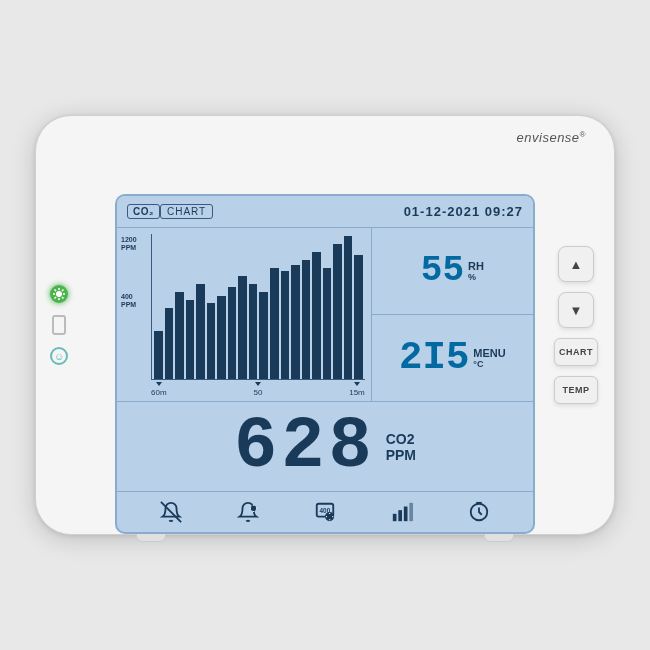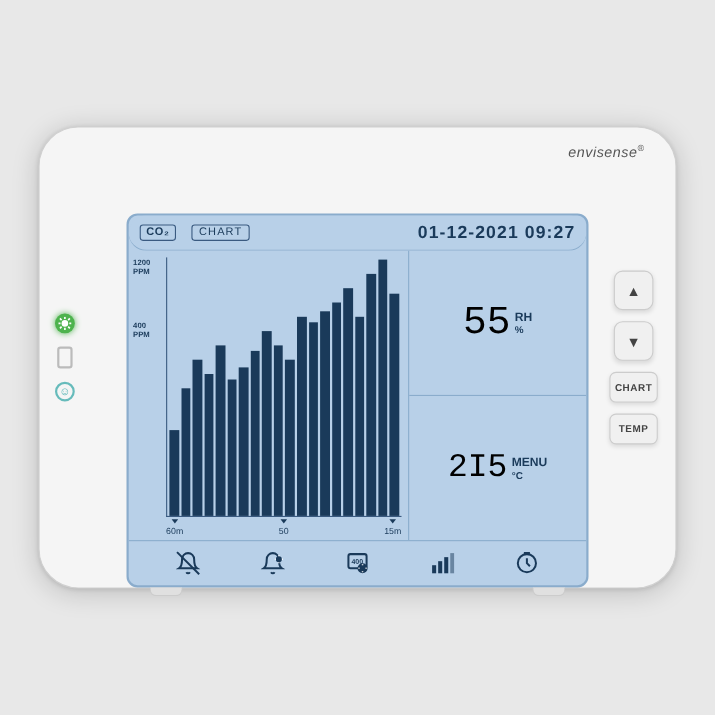--- a/index.html
+++ b/index.html
@@ -135,45 +135,43 @@
       position: relative;
     }
 
     
     .screen-topbar {
       background: #b8d0e8;
       border-bottom: 1.5px solid #8aaccc;
       padding: 4px 10px;
       display: flex;
       align-items: center;
-      gap: 14px;
       flex-shrink: 0;
       height: 32px;
-      border-radius: 16px;
     }
     .topbar-co2-badge {
       border: 1.5px solid #3a5a80;
       border-radius: 3px;
       padding: 1px 5px;
       font-size: 10px;
       font-weight: bold;
       color: #1a3a5a;
       letter-spacing: 0.5px;
     }
     .topbar-chart-badge {
       border: 1.5px solid #3a5a80;
       border-radius: 3px;
       padding: 1px 6px;
       font-size: 10px;
       font-weight: normal;
       color: #1a3a5a;
       letter-spacing: 1px;
     }
     .topbar-datetime {
-      font-size: 16px;
+      font-size: 13px;
       color: #1a3a5a;
       font-weight: bold;
       letter-spacing: 1px;
       margin-left: auto;
     }
 
     
     .screen-middle {
       display: flex;
       flex: 1;
@@ -257,22 +255,22 @@
     }
     .stat-temp {
       flex: 1;
       display: flex;
       align-items: center;
       justify-content: center;
       padding: 4px 10px;
     }
     .stat-value-large {
       font-size: 36px;
-      font-weight: normal;
-      color: #000000;
+      font-weight: bold;
+      color: #0369a1;
       font-family: 'Courier New', monospace;
       line-height: 1;
     }
     .stat-unit-block {
       display: flex;
       flex-direction: column;
       margin-left: 4px;
     }
     .stat-unit {
       font-size: 11px;
@@ -450,29 +448,36 @@
 
         <div class="stat-humidity">
           <span class="stat-value-large">55</span>
           <div class="stat-unit-block">
             <span class="stat-unit">RH</span>
             <span class="stat-label">%</span>
           </div>
         </div>
 
         <div class="stat-temp">
-          <span class="stat-value-large" style="font-size:30px;">2I5</span>
+          <span class="stat-value-large" style="font-size:39px;">2I5</span>
           <div class="stat-unit-block">
             <span class="stat-unit">MENU</span>
             <span class="stat-label">°C</span>
           </div>
         </div>
       </div>
     </div>
 
+    <div class="co2-reading">
+      <span class="co2-big-value">628</span>
+      <div class="co2-labels">
+        <span class="co2-label">CO2</span>
+        <span class="co2-unit">PPM</span>
+      </div>
+    </div>
 
     <div class="screen-bottombar">
 
       <div class="bottom-icon">
         <svg viewBox="0 0 24 24" fill="none" stroke="#1a3a5a" stroke-width="2">
           <path d="M18 8A6 6 0 0 0 6 8c0 7-3 9-3 9h18s-3-2-3-9"></path>
           <path d="M13.73 21a2 2 0 0 1-3.46 0"></path>
           <line x1="1" y1="1" x2="23" y2="23" stroke="#1a3a5a" stroke-width="2"></line>
         </svg>
       </div>

